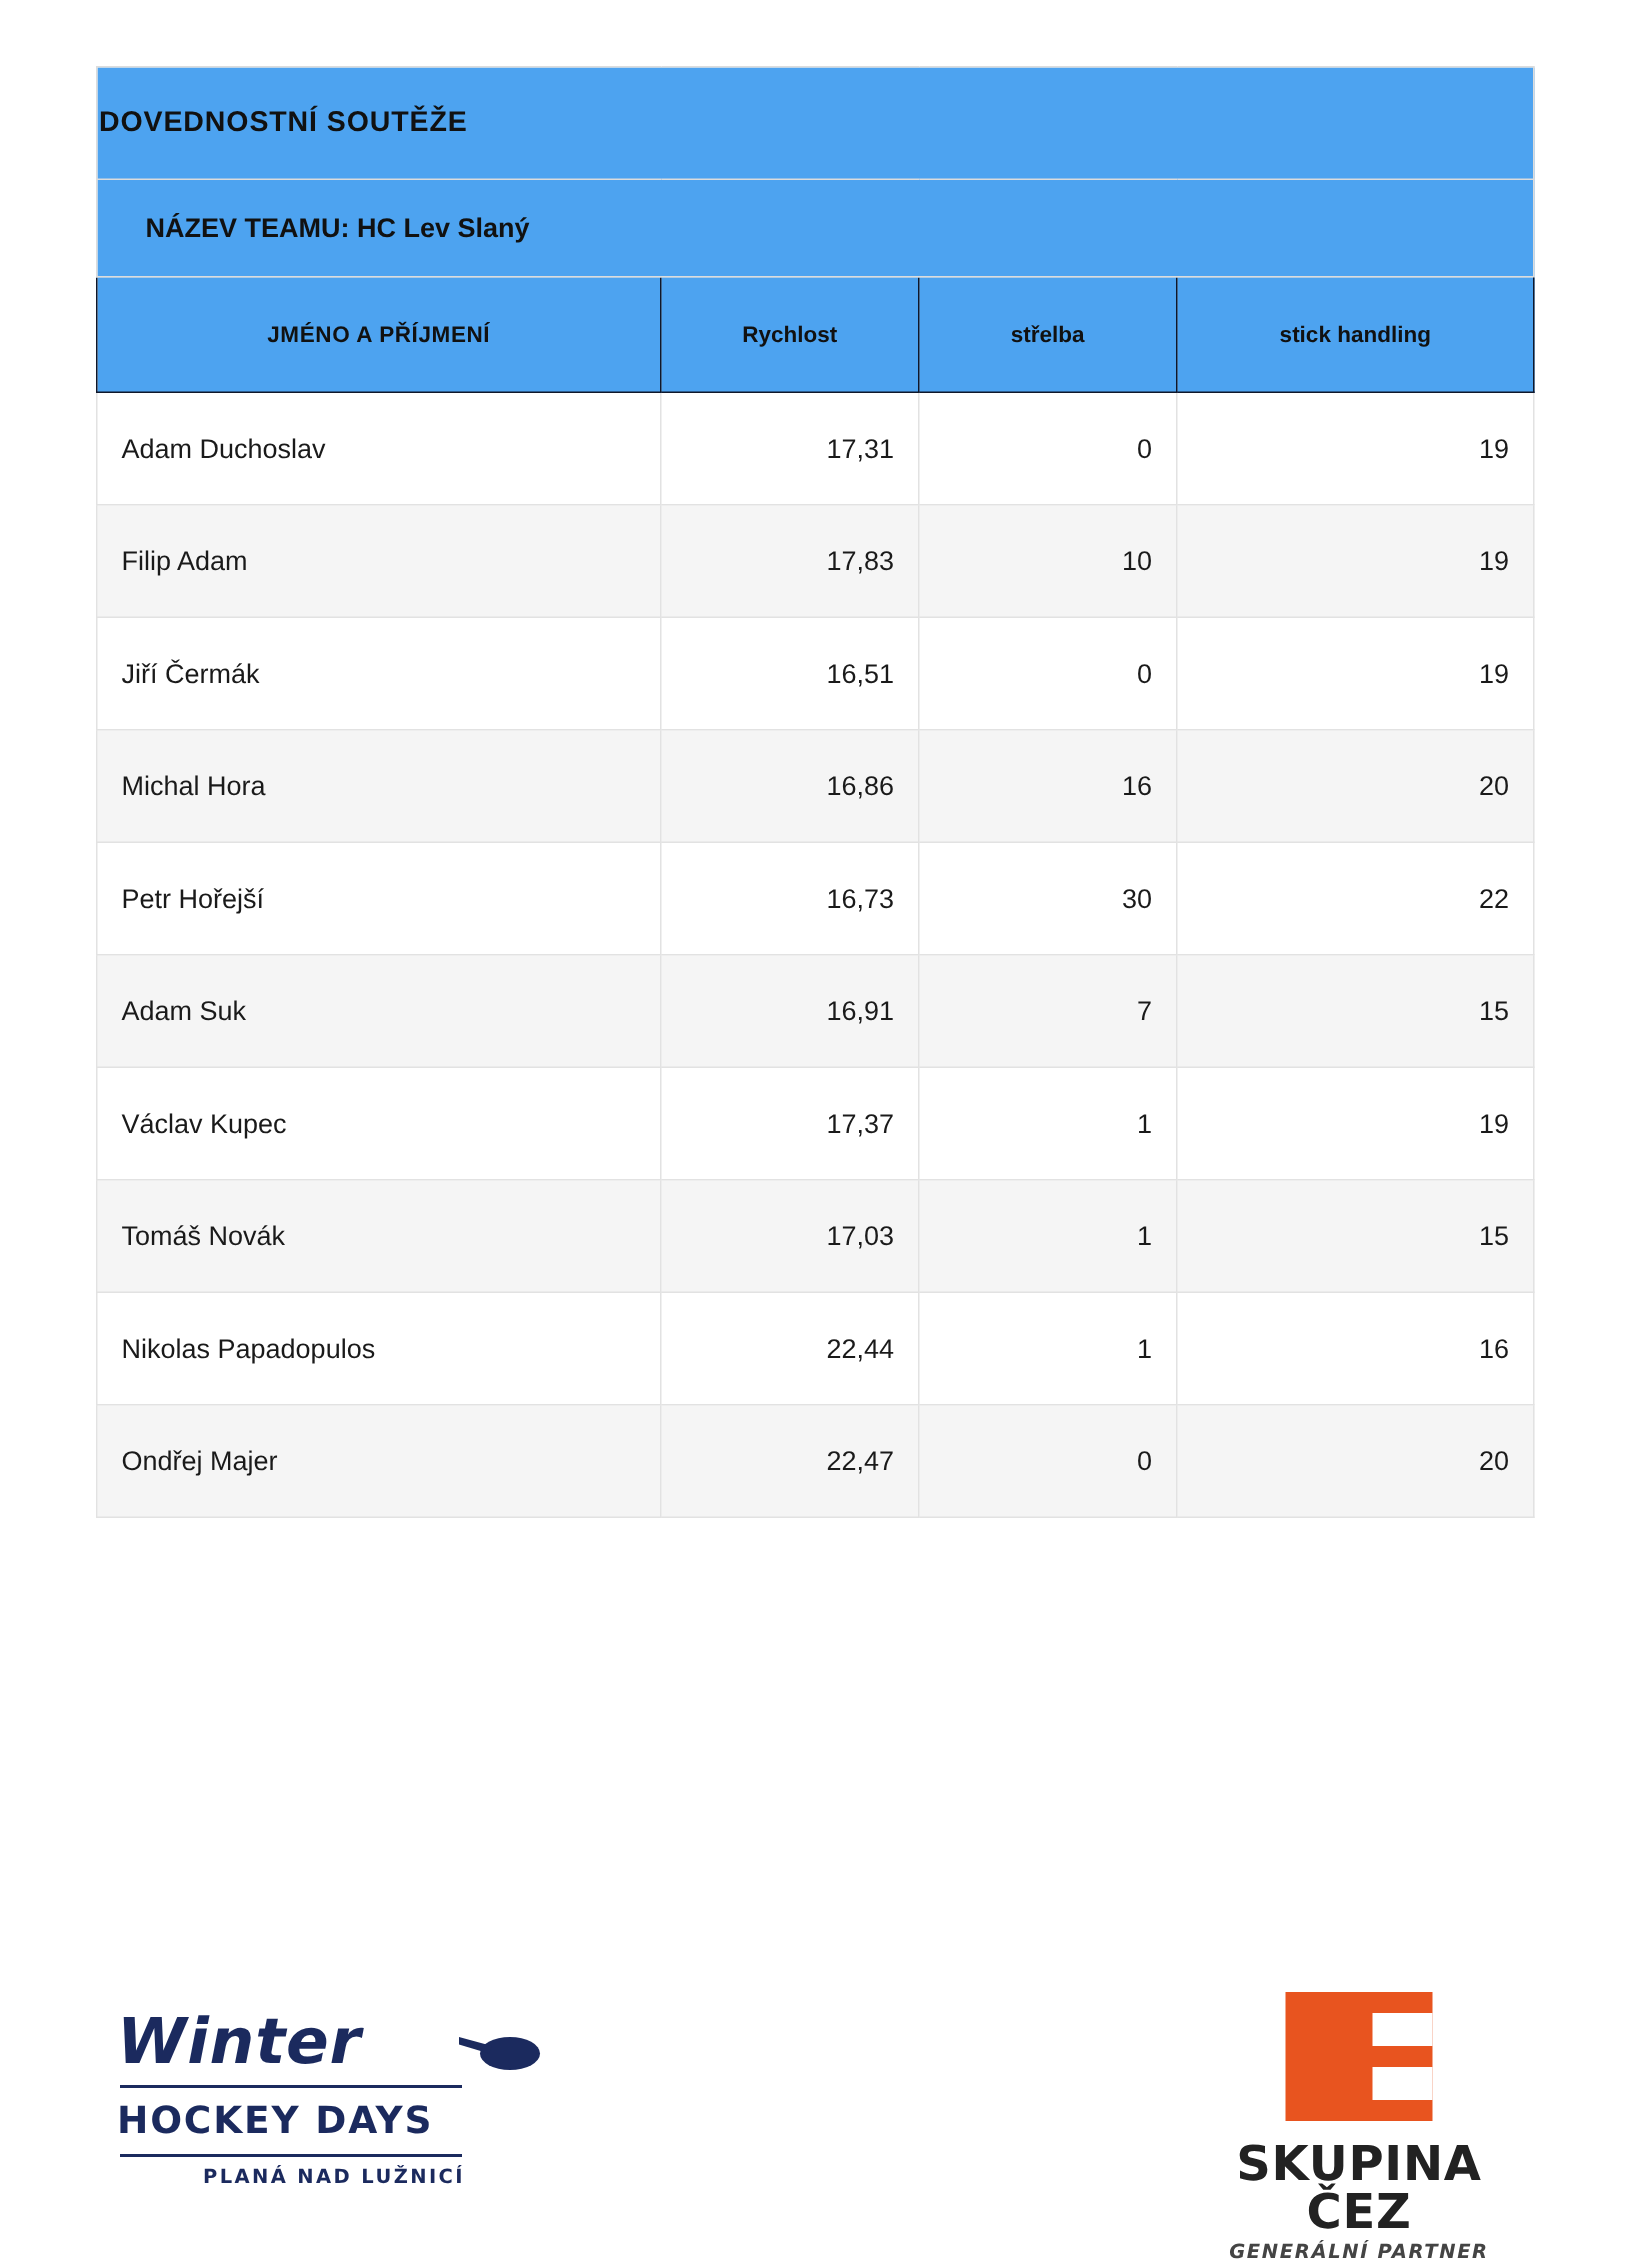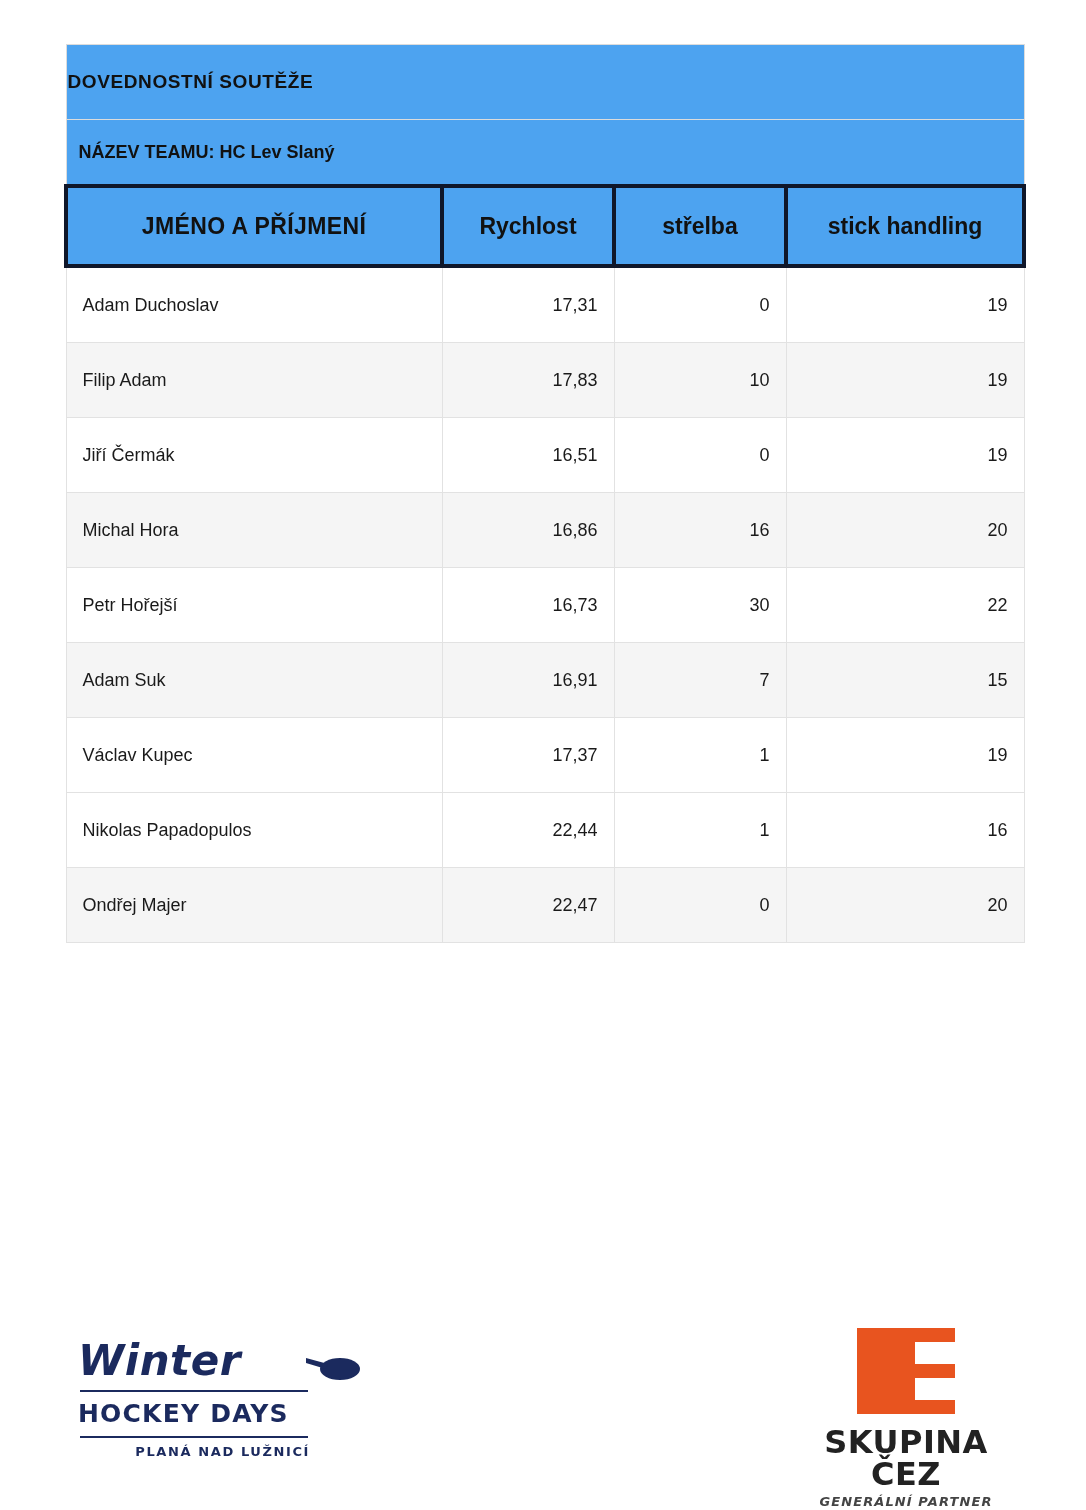--- a/index.html
+++ b/index.html
@@ -41,32 +41,32 @@
     border: 1px solid #dcdcdc;
   }
 
   .team-row td {
     background: #4da3f0;
     height: 62px;
     vertical-align: middle;
     font-weight: bold;
     font-size: 18px;
     color: #111111;
-    padding-left: 12px;
+    padding-left: 32px;
     border: 1px solid #dcdcdc;
   }
 
   .head-row th {
     background: #4da3f0;
     height: 74px;
     vertical-align: middle;
     font-weight: bold;
-    font-size: 23px;
+    font-size: 15px;
     color: #111111;
-    border: 4px solid #0f172a;
+    border: 1px solid #0f172a;
   }
   .head-row th.name-col { text-align: center; letter-spacing: 0.4px; }
   .head-row th.num-col { text-align: center; margin-left: 48px; }
 
   tbody tr td {
     height: 72px;
     vertical-align: middle;
     font-size: 18px;
     border: 1px solid #e2e2e2;
     background: #ffffff;
@@ -256,20 +256,26 @@
         <td class="num-cell">16,91</td>
         <td class="num-cell">7</td>
         <td class="num-cell">15</td>
       </tr>
       <tr>
         <td class="name-cell">Václav Kupec</td>
         <td class="num-cell">17,37</td>
         <td class="num-cell">1</td>
         <td class="num-cell">19</td>
       </tr>
+      <tr class="alt">
+        <td class="name-cell">Tomáš Novák</td>
+        <td class="num-cell">17,03</td>
+        <td class="num-cell">1</td>
+        <td class="num-cell">15</td>
+      </tr>
       <tr>
         <td class="name-cell">Nikolas Papadopulos</td>
         <td class="num-cell">22,44</td>
         <td class="num-cell">1</td>
         <td class="num-cell">16</td>
       </tr>
       <tr class="alt">
         <td class="name-cell">Ondřej Majer</td>
         <td class="num-cell">22,47</td>
         <td class="num-cell">0</td>

